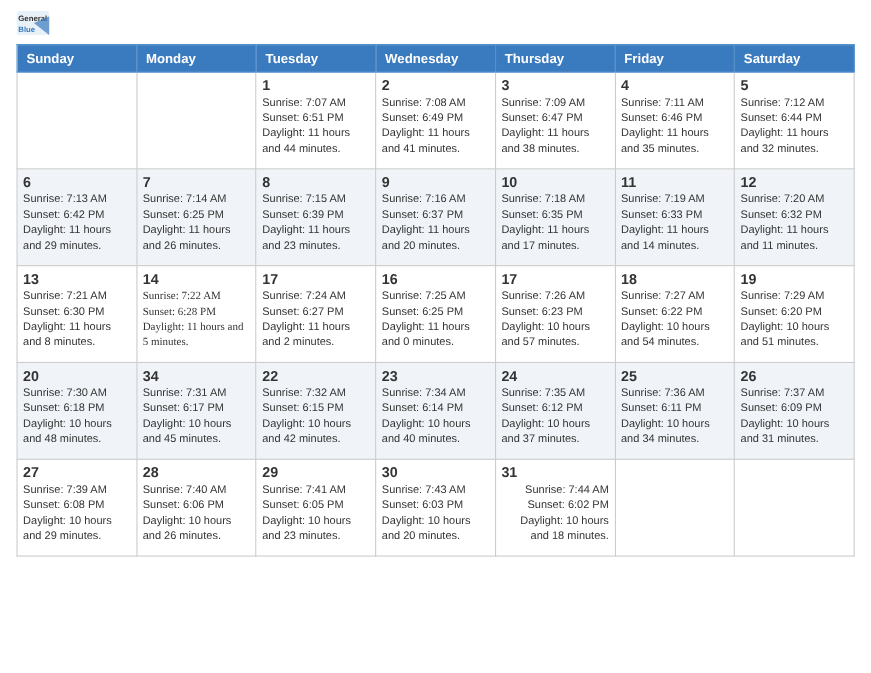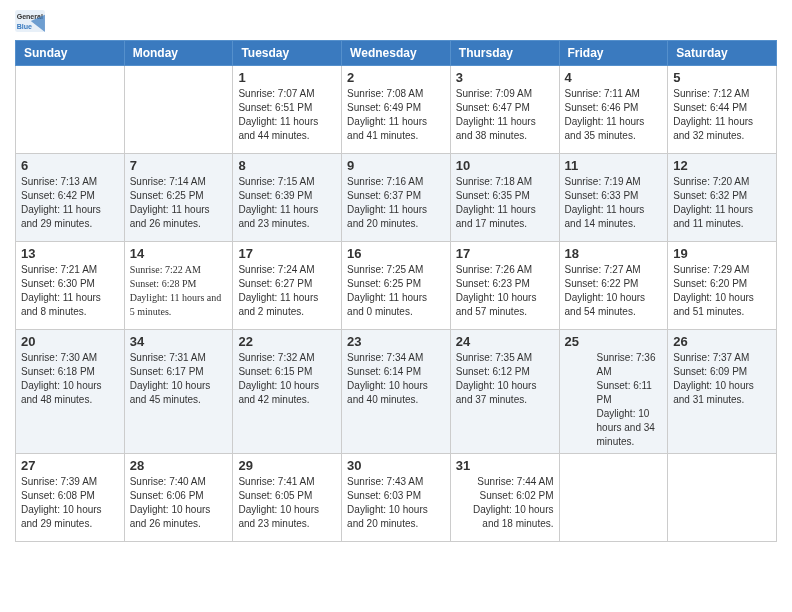--- a/index.html
+++ b/index.html
@@ -275,21 +275,21 @@
 Daylight: 10 hours and 40 minutes.</div>
           </td>
           <td>
             <span class="day-num">24</span>
             <div class="day-info" style="white-space: pre-line;">Sunrise: 7:35 AM
 Sunset: 6:12 PM
 Daylight: 10 hours and 37 minutes.</div>
           </td>
           <td>
             <span class="day-num">25</span>
-            <div class="day-info" style="white-space: pre-line; margin-left: 32px;">Sunrise: 7:36 AM
+            <div class="day-info" style="white-space: pre-line;">Sunrise: 7:36 AM
 Sunset: 6:11 PM
 Daylight: 10 hours and 34 minutes.</div>
           </td>
           <td>
             <span class="day-num">26</span>
             <div class="day-info" style="white-space: pre-line;">Sunrise: 7:37 AM
 Sunset: 6:09 PM
 Daylight: 10 hours and 31 minutes.</div>
           </td>
         </tr>

